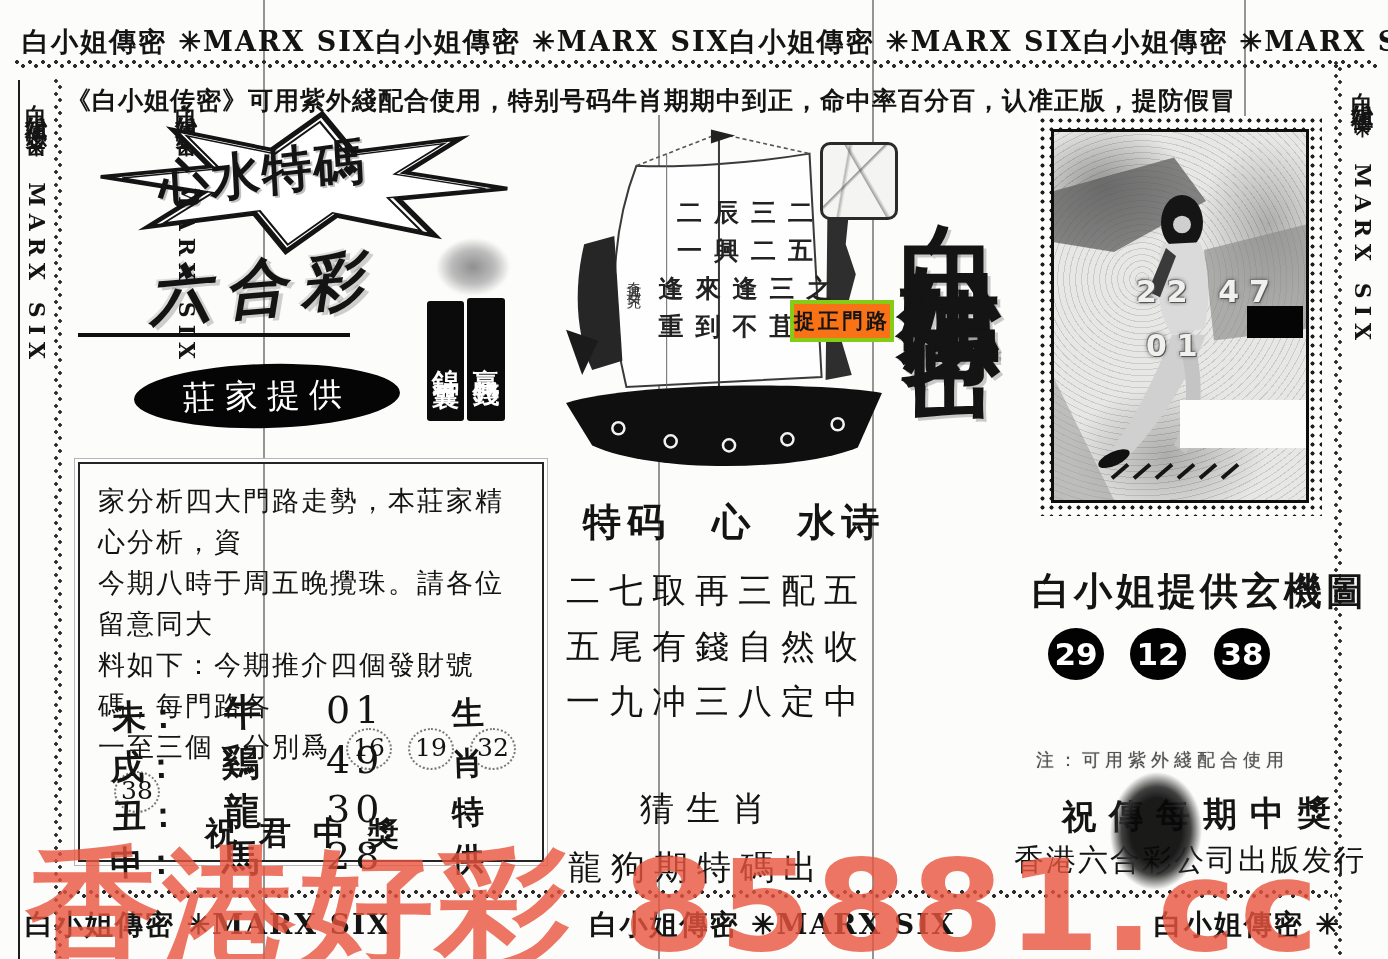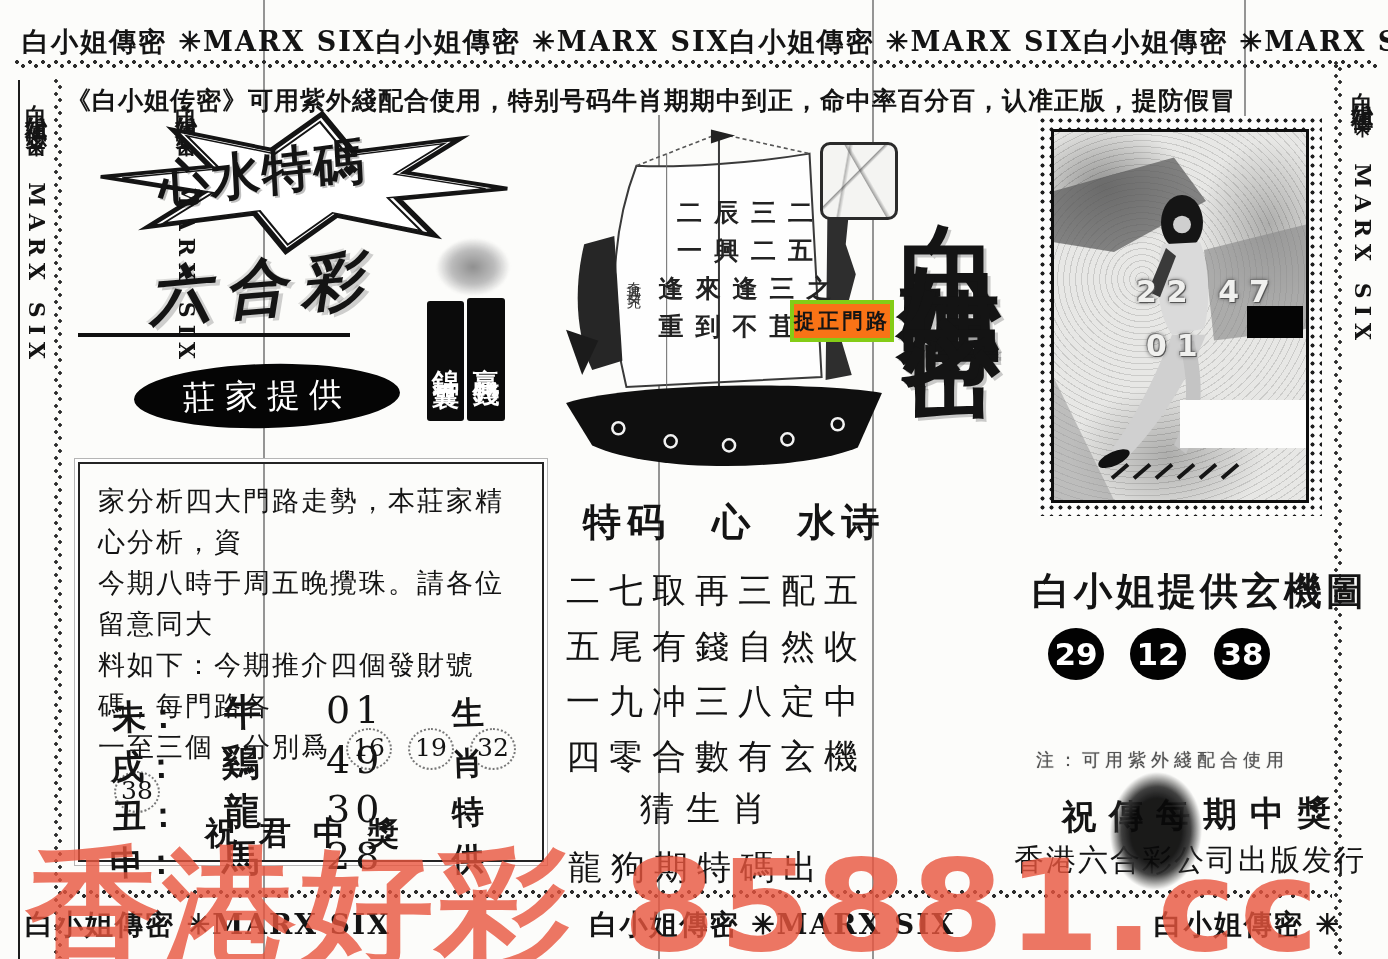--- a/index.html
+++ b/index.html
@@ -204,21 +204,20 @@
     <div class="abs sail-note" style="left:66px;top:148px;">奇遇女兒</div>
   </div>
 
   <div class="abs stampbox" style="left:820px;top:142px;width:72px;height:72px;"></div>
   <div class="abs stamplabel" style="left:790px;top:300px;">捉正門路</div>
 
   <div class="abs poem-title" style="left:583px;top:497px;">特码 心 水诗</div>
   <div class="abs poem-line" style="left:566px;top:568px;">二七取再三配五</div>
   <div class="abs poem-line" style="left:566px;top:624px;">五尾有錢自然收</div>
   <div class="abs poem-line" style="left:566px;top:679px;">一九冲三八定中</div>
-  <div class="abs poem-line" style="left:566px;top:734px;">四零合數有玄機</div>
   <div class="abs poem-hint" style="left:640px;top:786px;">猜生肖</div>
   <div class="abs poem-line" style="left:568px;top:845px;">龍狗期特碼出</div>
 
   <div class="abs callig" style="left:900px;top:142px;height:720px;">白小姐傳密</div>
 
   <div class="abs photo-frame" style="left:1038px;top:116px;width:284px;height:400px;box-sizing:border-box;">
     <div class="photo-inner" style="width:252px;height:368px;">
       <svg width="252" height="368" viewBox="0 0 252 374" preserveAspectRatio="none">
         <path d="M0,60 L120,26 L152,70 L60,122 L0,112 Z" fill="#5f5f5f" opacity=".75"></path>
         <path d="M150,120 L252,94 L252,200 L160,212 Z" fill="#8a8a8a" opacity=".65"></path>

